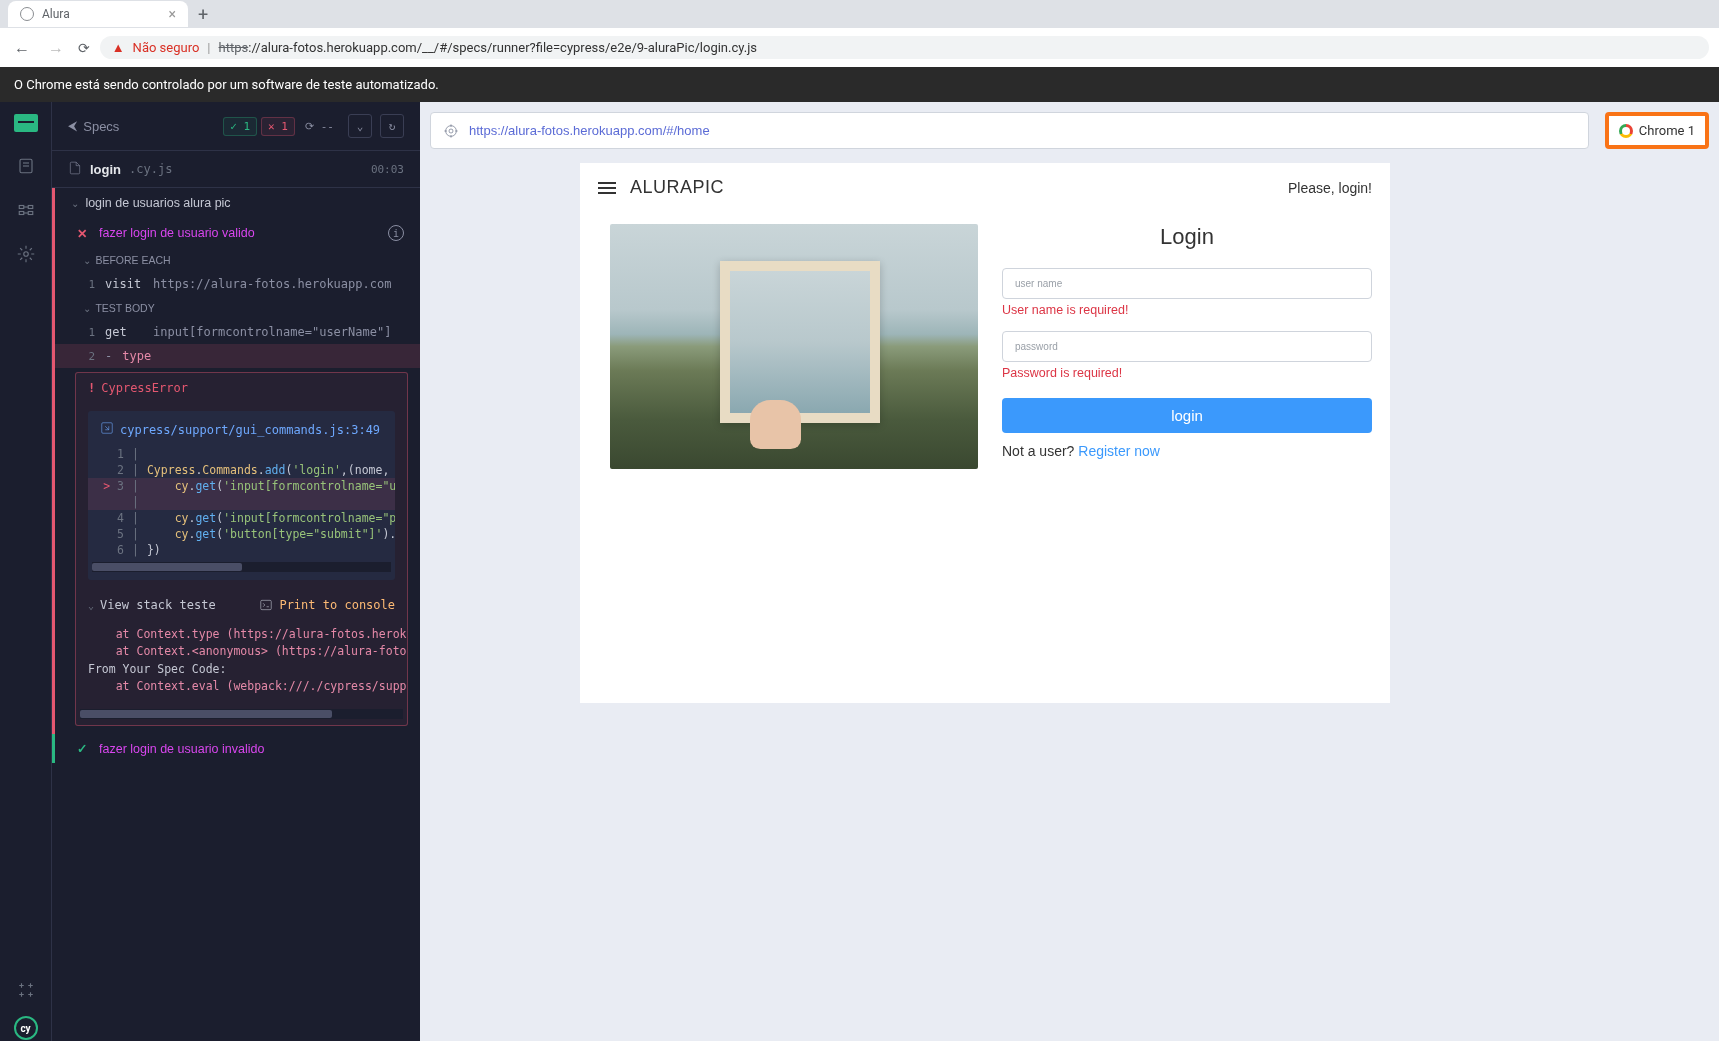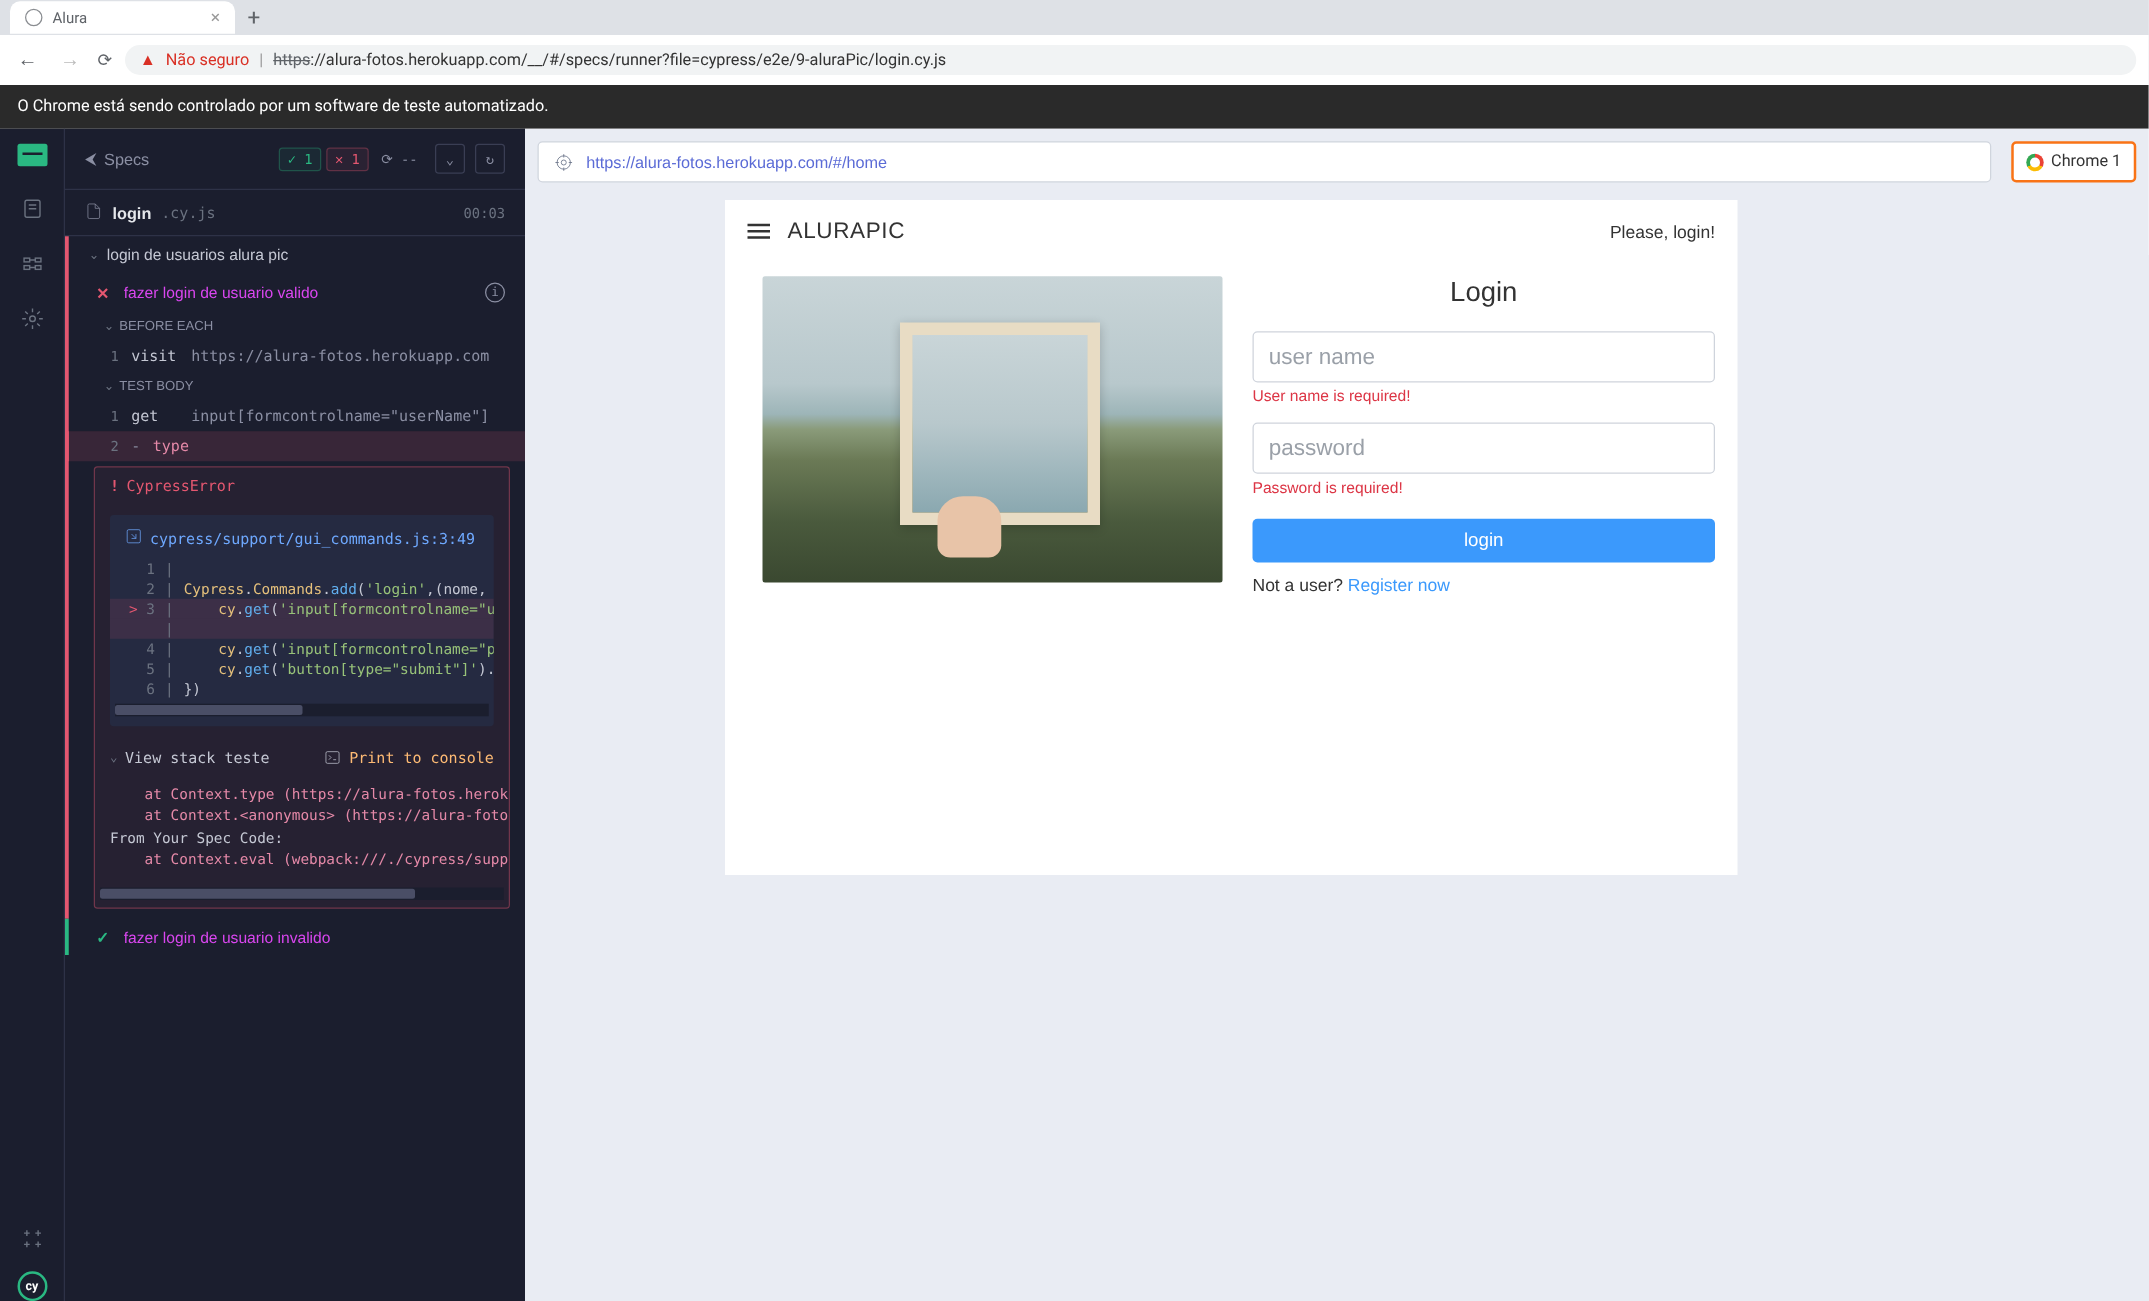--- a/index.html
+++ b/index.html
@@ -114,41 +114,41 @@
 .stack-scroll-thumb { position: absolute; height: 8px; background: #4a4e66; top: 1px; border-radius: 2px; }
 
 .suite-pass-block { border-left: 3px solid #2ab882; }
 
 
 .aut { flex: 1; background: #e9ecf3; display: flex; flex-direction: column; }
 .aut-url-bar { display: flex; align-items: center; background: #fff; margin: 10px 10px 0 10px; border: 1px solid #d0d5dd; border-radius: 4px; padding: 7px 12px; gap: 10px; font-size: 13px; }
 .aut-target-icon { width: 16px; height: 16px; }
 .aut-target-icon svg { stroke: #667085; fill: none; }
 .aut-url { color: #5b6bd6; flex: 1; font-family: -apple-system, sans-serif; }
-.aut-browser-badge { display: flex; align-items: center; gap: 6px; padding: 7px 10px; background: #fff; border: 2px solid #f97316; border-radius: 4px; margin: 10px 10px 0 6px; font-size: 13px; color: #333; }
+.aut-browser-badge { display: flex; align-items: center; gap: 6px; padding: 7px 10px; background: #fff; border: 4px solid #f97316; border-radius: 4px; margin: 10px 10px 0 6px; font-size: 13px; color: #333; }
 .chrome-dot { width: 14px; height: 14px; border-radius: 50%; background: conic-gradient(#ea4335 0 120deg, #fbbc05 120deg 240deg, #34a853 240deg 360deg); position: relative; }
 .chrome-dot::after { content:''; position:absolute; inset: 3px; background:#fff; border-radius:50%; }
 .aut-top-row { display: flex; }
 
 .aut-viewport { flex: 1; margin: 14px 0 0 0; overflow: hidden; }
 .app-frame { background: #fff; max-width: 810px; margin: 0 auto 4px 160px; min-height: 540px; font-family: -apple-system, sans-serif; }
 .app-header { display: flex; align-items: center; padding: 14px 18px; gap: 14px; }
 .hamburger { display: flex; flex-direction: column; gap: 3px; cursor: pointer; }
 .hamburger span { width: 18px; height: 2px; background: #333; }
 .app-brand { font-size: 18px; letter-spacing: 0.5px; color: #333; font-weight: 400; }
 .please-login { margin-left: auto; font-size: 14px; color: #333; }
 
 .app-body { display: flex; padding: 12px 18px 30px 30px; gap: 24px; }
 .app-image { width: 368px; height: 245px; background: linear-gradient(180deg, #c9d5d8 0%, #b8c8cc 35%, #9db5b8 45%, #8a9b7a 50%, #6b7a56 60%, #4a5a3d 80%, #3a4830 100%); border-radius: 2px; position: relative; overflow: hidden; }
 .app-image::before { content:''; position:absolute; left: 30%; top: 15%; width: 38%; height: 58%; border: 10px solid #e8dcc4; background: linear-gradient(180deg, #c9d5d8 0%, #b8c8cc 50%, #8aa8b0 100%); box-shadow: 0 2px 8px rgba(0,0,0,0.2); }
 .app-image::after { content:''; position:absolute; left: 38%; bottom: 8%; width: 14%; height: 20%; background: #e8c4a8; border-radius: 40% 40% 20% 20%; }
 
 .login-form { flex: 1; display: flex; flex-direction: column; }
 .login-title { text-align: center; font-size: 22px; color: #333; margin-bottom: 18px; font-weight: 400; }
-.form-input { width: 100%; padding: 9px 12px; border: 1px solid #cfd4dc; border-radius: 4px; font-size: 18px; color: #333; margin-bottom: 4px; }
+.form-input { width: 100%; padding: 9px 12px; border: 1px solid #cfd4dc; border-radius: 4px; font-size: 10px; color: #333; margin-bottom: 4px; }
 .form-input::placeholder { color: #9aa0a8; }
 .form-error { color: #dc3545; font-size: 12.5px; margin-bottom: 14px; }
 .login-btn { width: 100%; padding: 9px; background: #3b99fc; color: #fff; border: none; border-radius: 4px; font-size: 15px; cursor: pointer; margin-top: 4px; }
 .register-row { margin-top: 10px; font-size: 14px; color: #333; }
 .register-link { color: #3b99fc; cursor: pointer; }
 
 ::-webkit-scrollbar { width: 10px; height: 10px; }
 ::-webkit-scrollbar-track { background: #1b1e2e; }
 ::-webkit-scrollbar-thumb { background: #4a4e66; border-radius: 2px; }
 </style>

